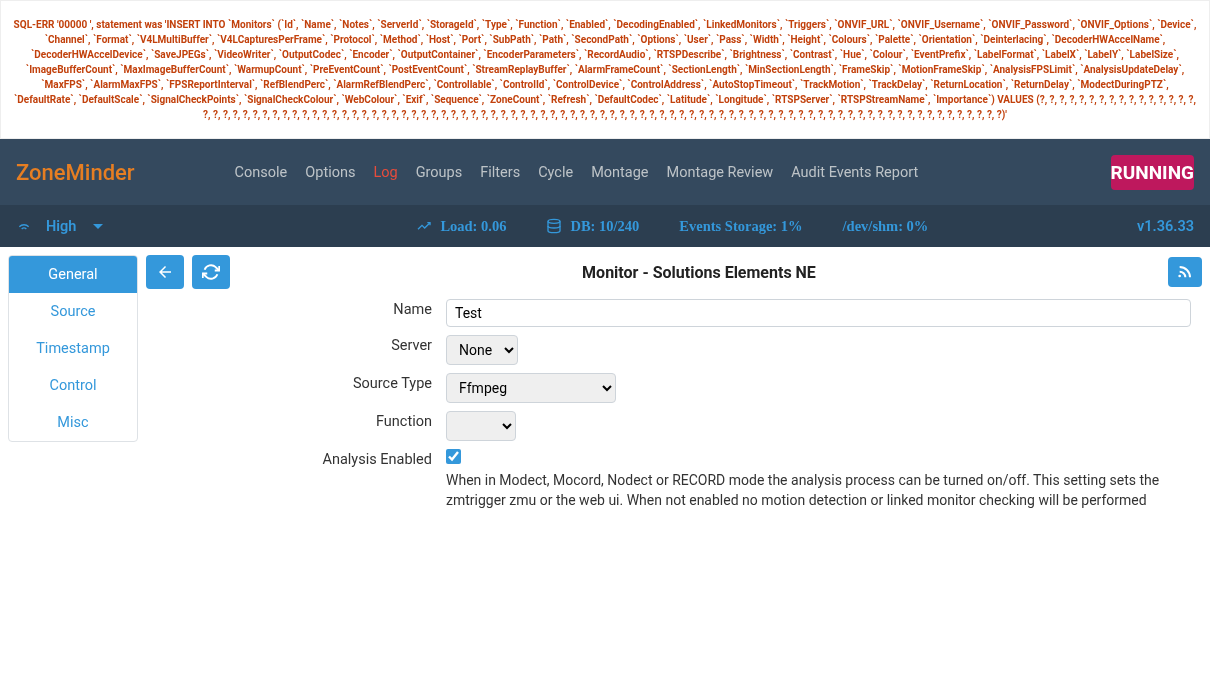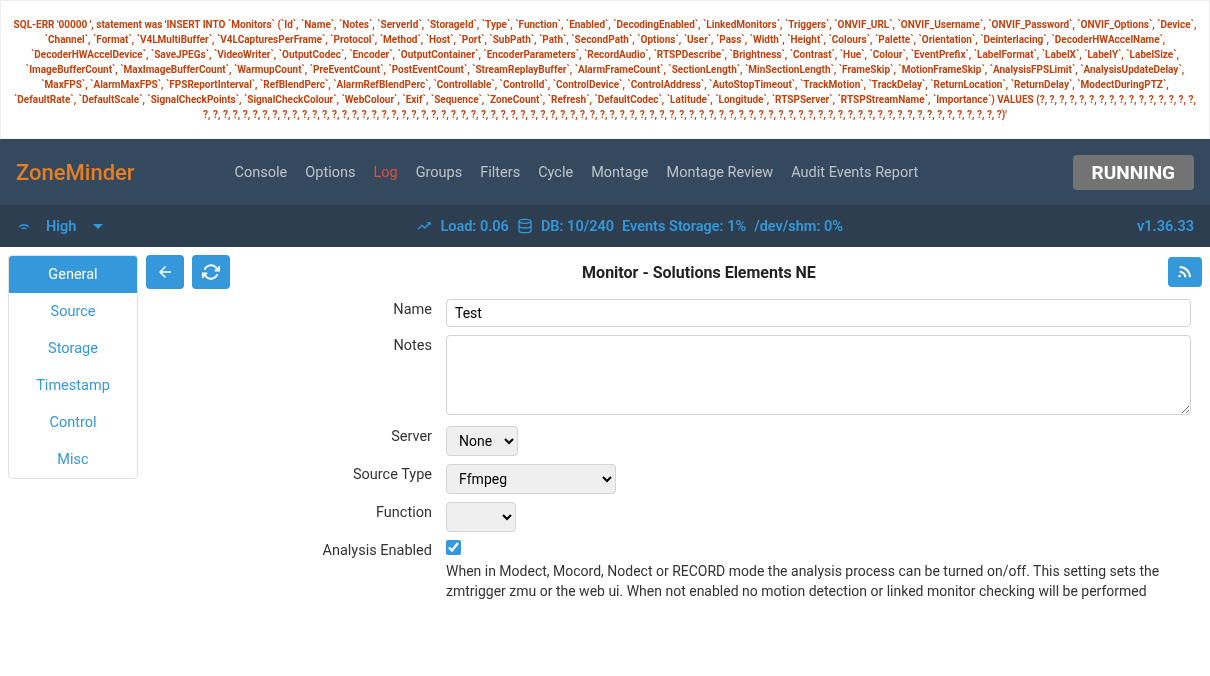--- a/index.html
+++ b/index.html
@@ -4,25 +4,25 @@
 <style>
 * { box-sizing: border-box; margin: 0; padding: 0; }
 body { font-family: -apple-system, BlinkMacSystemFont, "Segoe UI", Roboto, sans-serif; font-size: 14px; background: #fff; width: 1210px; }
 .error-banner { color: #c2410c; font-weight: 700; text-align: center; padding: 16px 12px; line-height: 1.5; font-size: 10px; border: 1px solid #eee; }
 .navbar { background: #34495e; display: flex; align-items: center; padding: 0 16px; height: 66px; }
 .brand { color: #e67e22; font-size: 22px; font-weight: 500; margin-right: 100px; }
 .nav-links { display: flex; gap: 18px; flex: 1; }
 .nav-link { color: #bdc3c7; cursor: pointer; font-size: 14.5px; }
 .nav-link.active { color: #e74c3c; }
 .chev { color: #bdc3c7; cursor: pointer; padding: 0 8px; }
-.run-badge { background: #737373; color: #fff; font-weight: 700; font-size: 19px; padding: 6px 19px; border-radius: 4px; cursor: pointer; }
+.run-badge { background: #be185d; color: #fff; font-weight: 700; font-size: 19px; padding: 6px 0; border-radius: 4px; cursor: pointer; }
 .statusbar { background: #2c3e50; display: flex; align-items: center; padding: 0 16px; height: 42px; color: #3498db; font-weight: 600; font-size: 14.5px; }
 .bandwidth { display: flex; align-items: center; gap: 14px; cursor: pointer; }
 .bandwidth svg { width: 16px; height: 16px; }
-.status-center { display: flex; gap: 8px; align-items: center; margin-left: 310px; }
+.status-center { display: flex; gap: 40px; align-items: center; margin-left: 310px; font-family: Liberation Serif, serif; }
 .status-item { display: flex; align-items: center; gap: 8px; }
 .status-item svg { width: 16px; height: 16px; }
 .version { margin-left: auto; color: #3498db; cursor: pointer; }
 .main { display: flex; padding: 8px; gap: 8px; }
 .sidebar { width: 130px; }
 .sidebar-tabs { background: #fff; border: 1px solid #dee2e6; border-radius: 4px; overflow: hidden; }
 .tab { text-align: center; padding: 10px 4px; color: #3498db; cursor: pointer; font-size: 14.5px; }
 .tab.active { background: #3498db; color: #fff; }
 .content { flex: 1; }
 .toolbar { display: flex; align-items: center; gap: 8px; margin-bottom: 6px; }
@@ -102,21 +102,20 @@
     </div>
   </div>
   <div class="version">v1.36.33</div>
 </div>
 
 <div class="main">
   <div class="sidebar">
     <div class="sidebar-tabs">
       <div class="tab active">General</div>
       <div class="tab">Source</div>
-      <div class="tab">Storage</div>
       <div class="tab">Timestamp</div>
       <div class="tab">Control</div>
       <div class="tab">Misc</div>
     </div>
   </div>
 
   <div class="content">
     <div class="toolbar">
       <button class="icon-btn">
         <svg viewBox="0 0 24 24" fill="currentColor">
@@ -136,24 +135,20 @@
           </svg>
       </button>
     </div>
 
     <div class="form">
       <div class="form-row">
         <div class="form-label">Name</div>
         <div class="form-control"><input type="text" value="Test" style=""></div>
       </div>
       <div class="form-row">
-        <div class="form-label">Notes</div>
-        <div class="form-control"><textarea style=""></textarea></div>
-      </div>
-      <div class="form-row">
         <div class="form-label">Server</div>
         <div class="form-control"><select><option>None</option></select></div>
       </div>
       <div class="form-row">
         <div class="form-label">Source Type</div>
         <div class="form-control"><select style="width:170px"><option>Ffmpeg</option></select></div>
       </div>
       <div class="form-row">
         <div class="form-label">Function</div>
         <div class="form-control"><select style="width:34px"><option></option></select></div>

